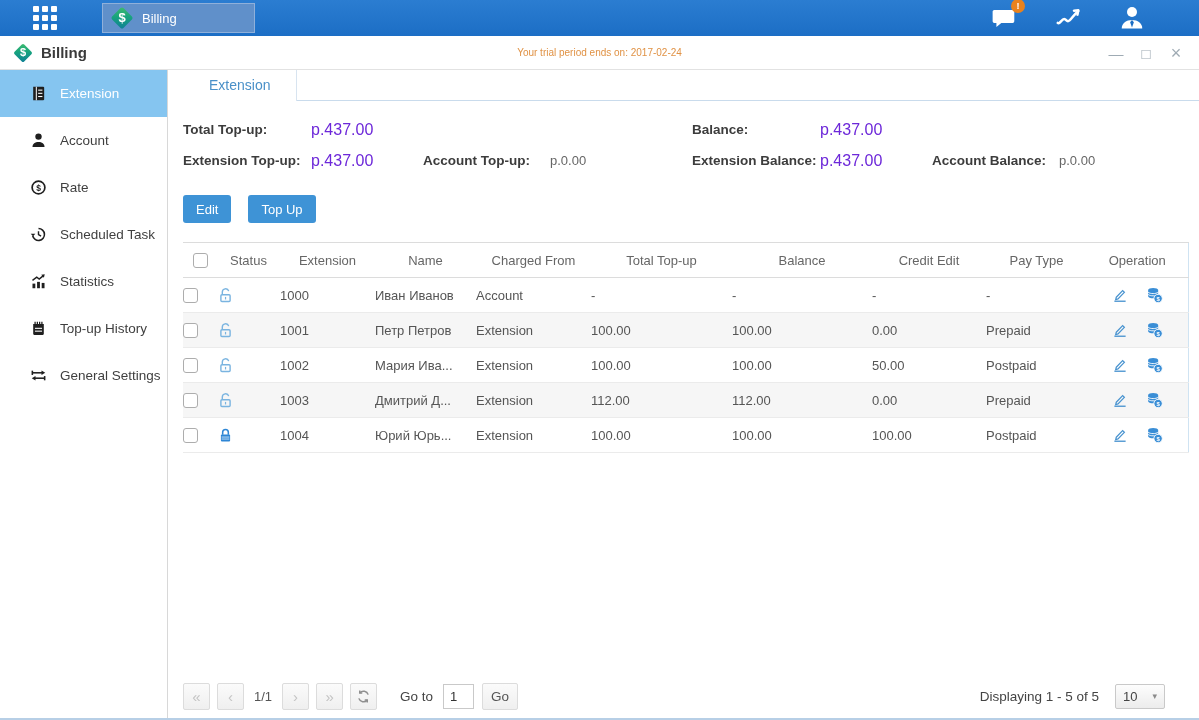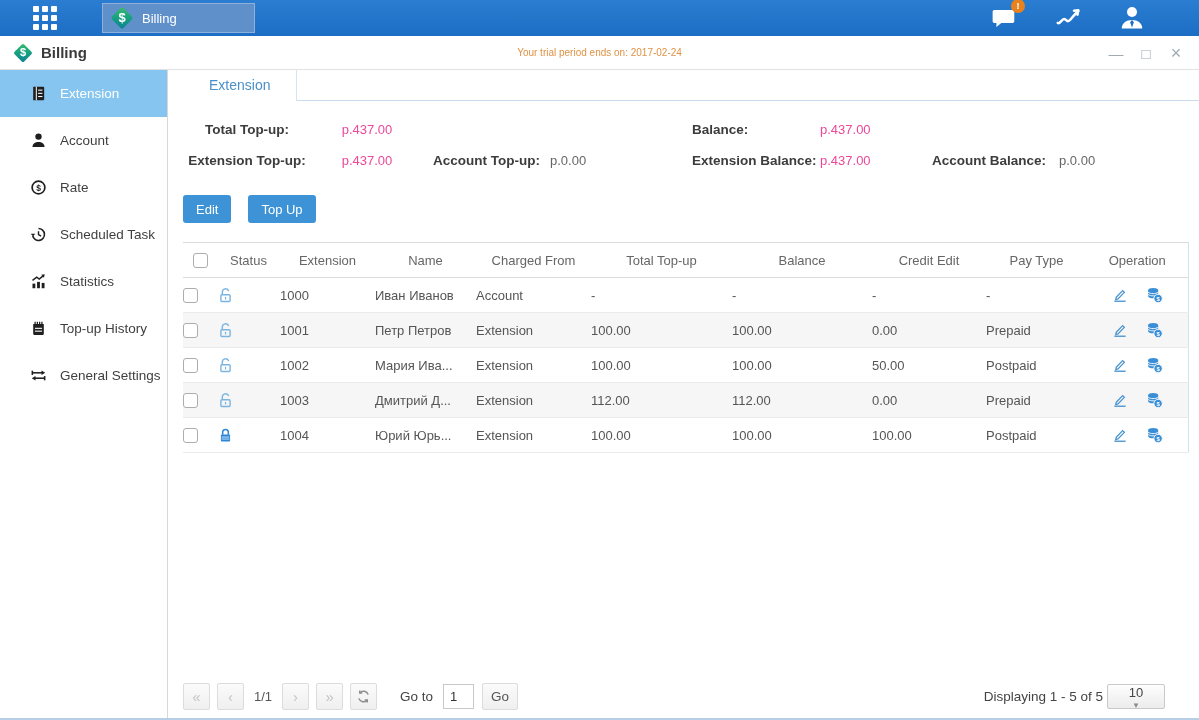--- a/index.html
+++ b/index.html
@@ -38,24 +38,24 @@
 
   .main { flex:1; position:relative; padding-left:15px; min-width:0; }
 
   
   .tabbar { height:31px; box-shadow:inset 0 -1px 0 #c9dbec; display:flex; }
   .tab { padding:0 26px; height:31px; line-height:30px; background:#fff; border-right:1px solid #d8e4f0; color:#4a90c8; font-size:14px; cursor:pointer; }
 
   
   .summary { margin-top:13px; width:1005px; }
   .sum-row { height:31px; display:flex; align-items:center; }
-  .sum-half-l { flex:0 0 509px; display:flex; align-items:center;text-align:center; }
+  .sum-half-l { flex:0 0 509px; display:flex; align-items:center; }
   .sum-half-r { flex:1; display:flex; align-items:center; }
   .sum-label { font-weight:bold; color:#3c3c3c; font-size:13.5px; width:128px; flex:0 0 128px; }
-  .sum-value { color:#ec4899; font-size:13px; width:112px; flex:0 0 112px; }
+  .sum-value { color:#6d28d9; font-size:16px; width:112px; flex:0 0 112px; }
   .sum-label2 { font-weight:bold; color:#3c3c3c; font-size:13.5px; width:127px; flex:0 0 127px; }
   .sum-value2 { color:#666; font-size:13px; }
 
   
   .actions { margin-top:19px; display:flex; gap:17px; }
   .btn-blue { background:#3e93d6; color:#fff; font-size:13px; height:28px; padding:0 13px; border:none; border-radius:3px; font-family:"Liberation Sans",sans-serif; cursor:pointer; }
 
   
   .tbl { margin-top:19px; width:1005px; border-collapse:collapse; table-layout:fixed; border-right:1px solid #cfe3f2; }
   .tbl th { height:35px; font-size:13px; font-weight:normal; color:#666; border-top:1px solid #dcdcdc; border-bottom:1px solid #dcdcdc; text-align:center; }
@@ -68,21 +68,21 @@
 
   
   .pagination { position:absolute; left:15px; right:34px; bottom:7px; height:30px; display:flex; align-items:center; }
   .pg-btn { width:27px; height:27px; background:linear-gradient(#fbfbfb,#efefef); border:1px solid #dcdcdc; border-radius:2px; margin-right:7px; display:flex; align-items:center; justify-content:center; color:#c4c4c4; font-size:15px; cursor:pointer; }
   .pg-ind { color:#555; font-size:13px; margin:0 10px 0 3px; }
   .goto-label { margin-left:16px; color:#444; font-size:13.5px; }
   .goto-input { width:31px; height:25px; border:1px solid #c9c9c9; font-size:13px; padding-left:6px; margin:0 8px 0 10px; font-family:"Liberation Sans",sans-serif; color:#333; }
   .go-btn { height:27px; padding:0 8px; background:linear-gradient(#fbfbfb,#efefef); border:1px solid #dcdcdc; border-radius:2px; color:#555; font-size:13.5px; font-family:"Liberation Sans",sans-serif; cursor:pointer; }
   .pg-right { margin-left:auto; display:flex; align-items:center; }
   .displaying { color:#444; font-size:13.5px;padding-left:24px; }
-  .page-size { margin-left:4px; width:58px; height:25px; background:linear-gradient(#fdfdfd,#ececec); border:1px solid #c9c9c9; border-radius:2px; display:flex; align-items:center; justify-content:space-between; padding:0 7px; cursor:pointer;flex-direction:column; }
+  .page-size { margin-left:16px; width:50px; height:25px; background:linear-gradient(#fdfdfd,#ececec); border:1px solid #c9c9c9; border-radius:2px; display:flex; align-items:center; justify-content:space-between; padding:0 7px; cursor:pointer; }
   .page-size .ps-val { color:#444; font-size:13px; }
   .page-size .caret { color:#8a8a8a; font-size:9px; }
 </style>
 </head>
 <body>
 
 <div class="window">
 
   <div class="topbar">
     <div class="app-grid">

